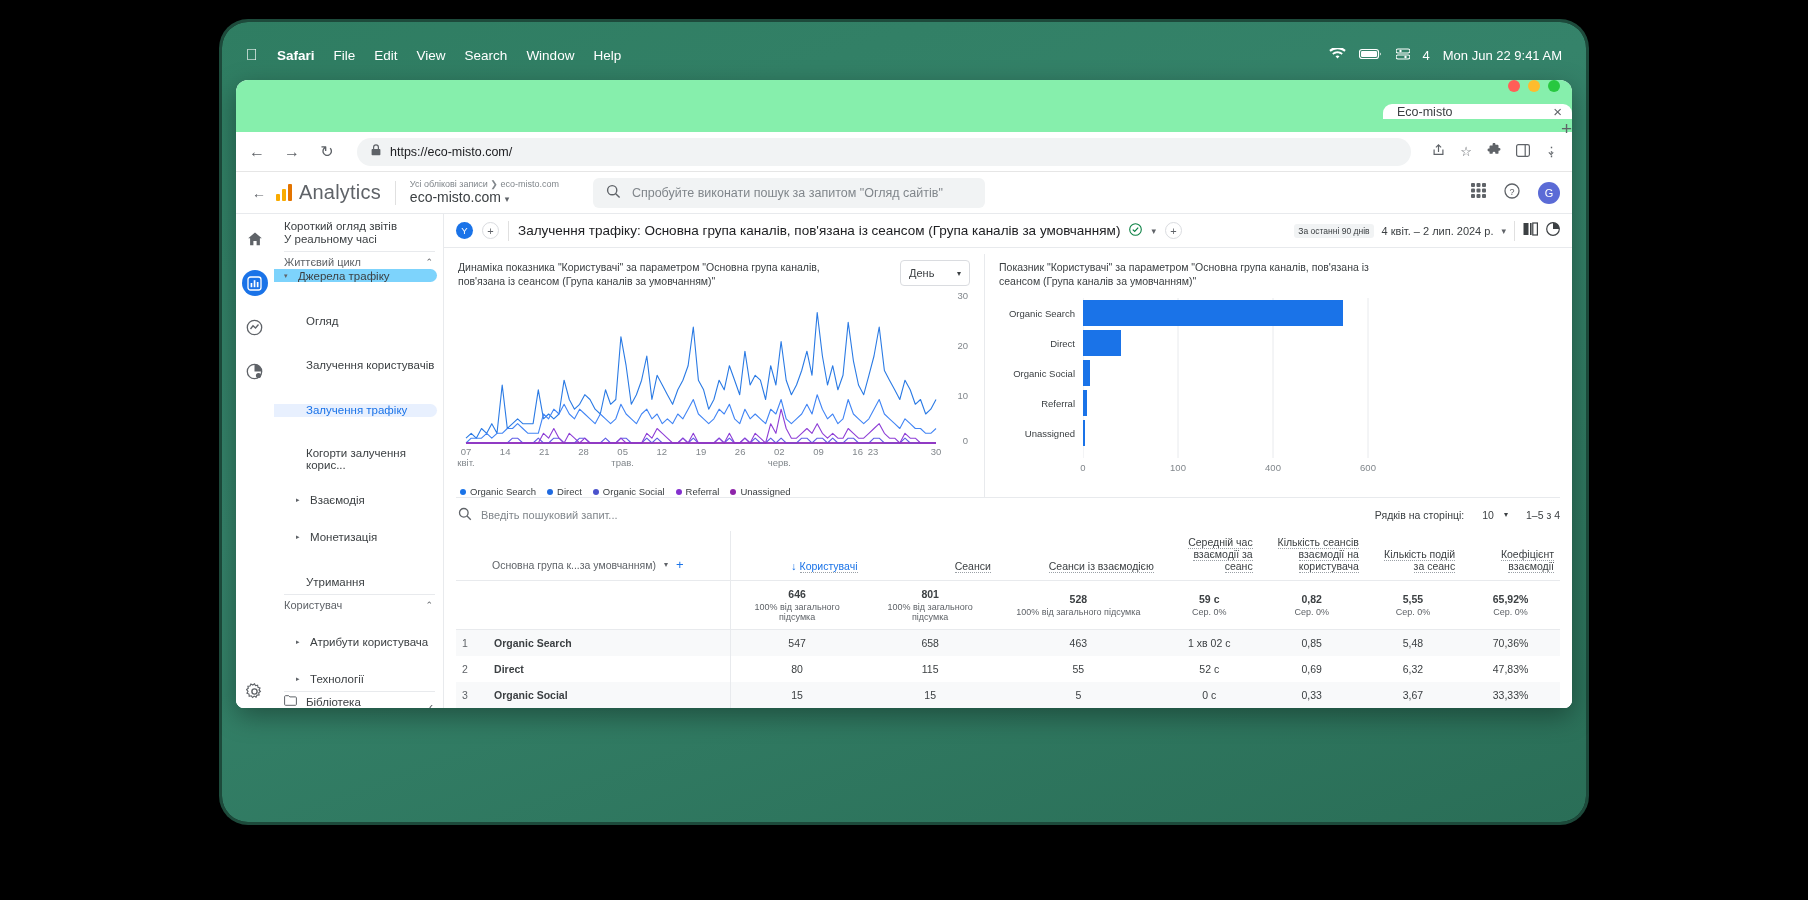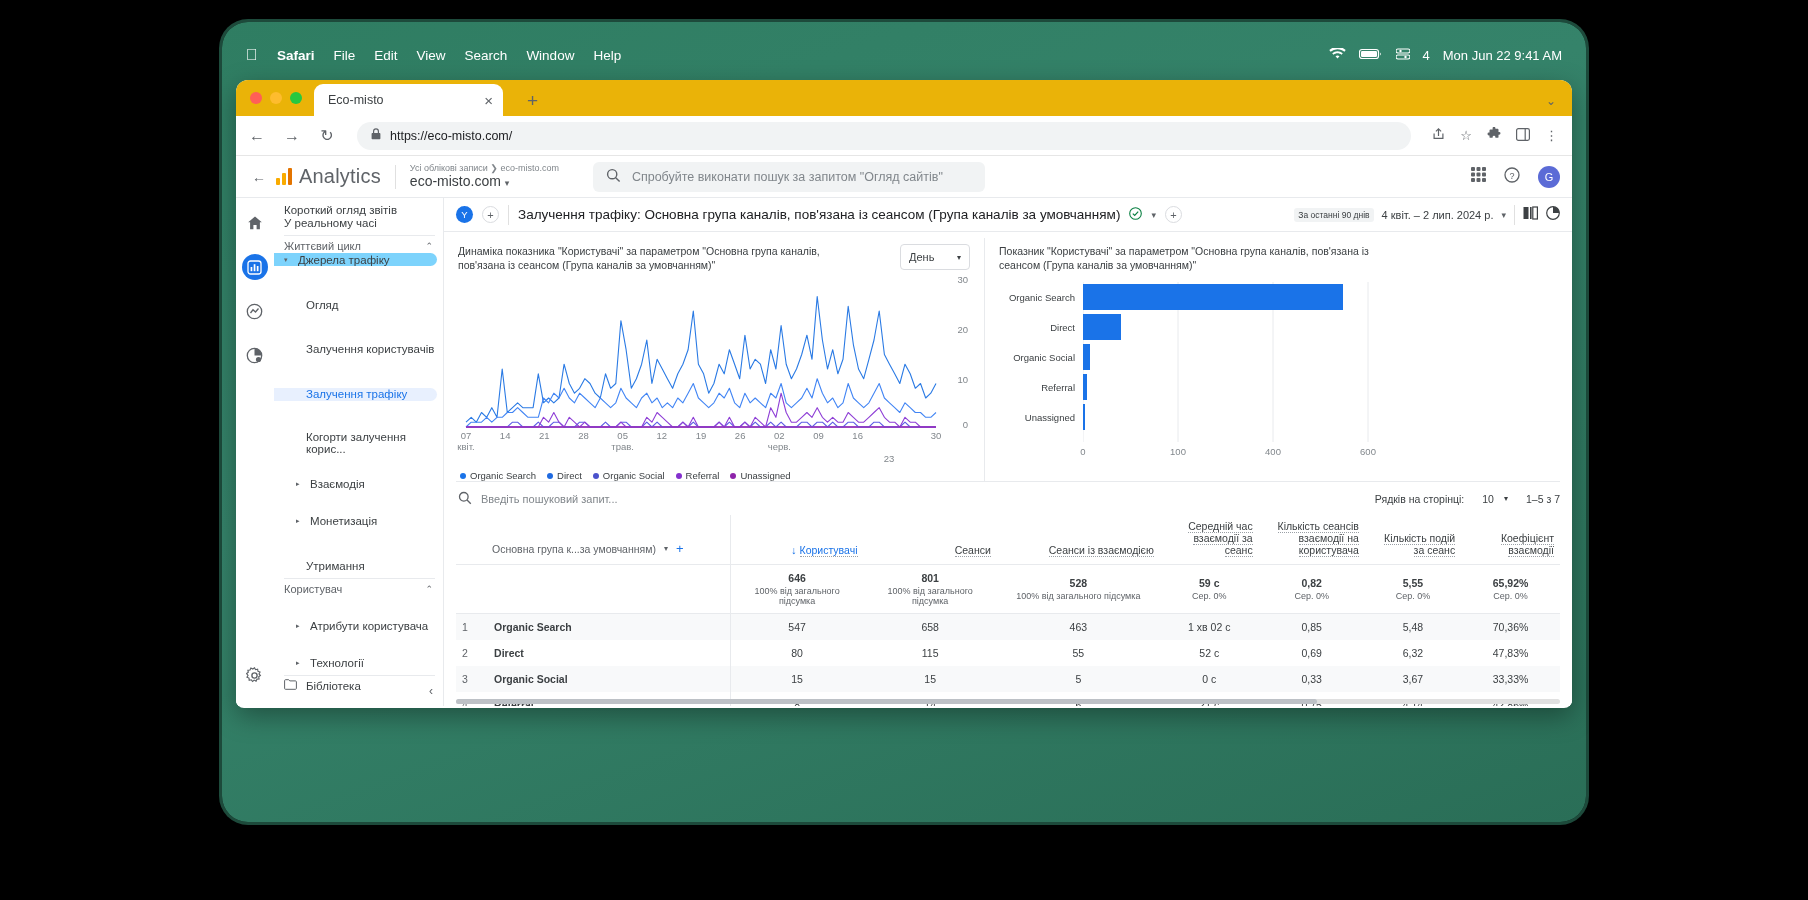--- a/index.html
+++ b/index.html
@@ -45,22 +45,22 @@
   .browser {
     position: absolute;
     left: 14px; top: 58px;
     width: 1336px; height: 628px;
     background: #fff;
     border-radius: 12px 12px 8px 8px;
     overflow: hidden;
     box-shadow: 0 8px 26px rgba(0,0,0,.35);
   }
   .tabstrip {
-    height: 36px; background: #eab308;
-    display: flex; align-items: flex-end; position: relative;
+    height: 52px; background: #86efac;
+    display: flex; align-items: flex-end; position: relative; flex-direction: column;
   }
   .lights { display: flex; gap: 8px; align-items: center; padding: 0 12px 12px 14px; }
   .light { width: 12px; height: 12px; border-radius: 50%; }
   .l-red { background: #ff5f57; } .l-yel { background: #febc2e; } .l-grn { background: #28c840; }
   .tab {
     height: 32px; width: 189px; background: #fff;
     border-radius: 9px 9px 0 0;
     display: flex; align-items: center;
     padding: 0 10px 0 14px; font-size: 12.5px; color: #3c4043;
     position: relative;
@@ -519,21 +519,21 @@
                       <div class="xlab" style="left: 31.1667px; top: 152px; width: 32px;">14</div>
                       <div class="xlab" style="left: 70.3333px; top: 152px; width: 32px;">21</div>
                       <div class="xlab" style="left: 109.5px; top: 152px; width: 32px;">28</div>
                       <div class="xlab" style="left: 148.667px; top: 152px; width: 32px;">05<br>трав.</div>
                       <div class="xlab" style="left: 187.833px; top: 152px; width: 32px;">12</div>
                       <div class="xlab" style="left: 227px; top: 152px; width: 32px;">19</div>
                       <div class="xlab" style="left: 266.167px; top: 152px; width: 32px;">26</div>
                       <div class="xlab" style="left: 305.333px; top: 152px; width: 32px;">02<br>черв.</div>
                       <div class="xlab" style="left: 344.5px; top: 152px; width: 32px;">09</div>
                       <div class="xlab" style="left: 383.667px; top: 152px; width: 32px;">16</div>
-                      <div class="xlab" style="left: 415px; top: 152px; width: 32px; margin-top: 23px;">23</div>
+                      <div class="xlab" style="left: 399px; top: 152px; width: 32px;">23</div>
                       <div class="xlab" style="left: 462px; top: 152px; width: 32px;">30</div>
                     </div>
                 </div>
                 <div class="legend" id="legendbox">
                     <i><span class="dot" style="background:#1a73e8"></span>Organic Search</i>
                     <i><span class="dot" style="background:#1f6ae0"></span>Direct</i>
                     <i><span class="dot" style="background:#4b52cc"></span>Organic Social</i>
                     <i><span class="dot" style="background:#8430ce"></span>Referral</i>
                     <i><span class="dot" style="background:#8e24aa"></span>Unassigned</i>
                   </div>
@@ -590,21 +590,21 @@
                       </svg>
                   </span>
                   <span>Введіть пошуковий запит...</span>
                 </div>
                 <div class="tbl-topright">
                   <span>Рядків на сторінці:</span>
                   <span class="rows-sel">
                     <span>10</span>
                     <span style="font-size:8px">▾</span>
                   </span>
-                  <span>1–5 з 7</span>
+                  <span>1–5 з 4</span>
                 </div>
               </div>
 
               <table>
                 <colgroup>
                   <col style="width:26px">
                     <col style="width:196px">
                   <col style="width:108px">
                     <col style="width:108px">
                     <col style="width:132px">

